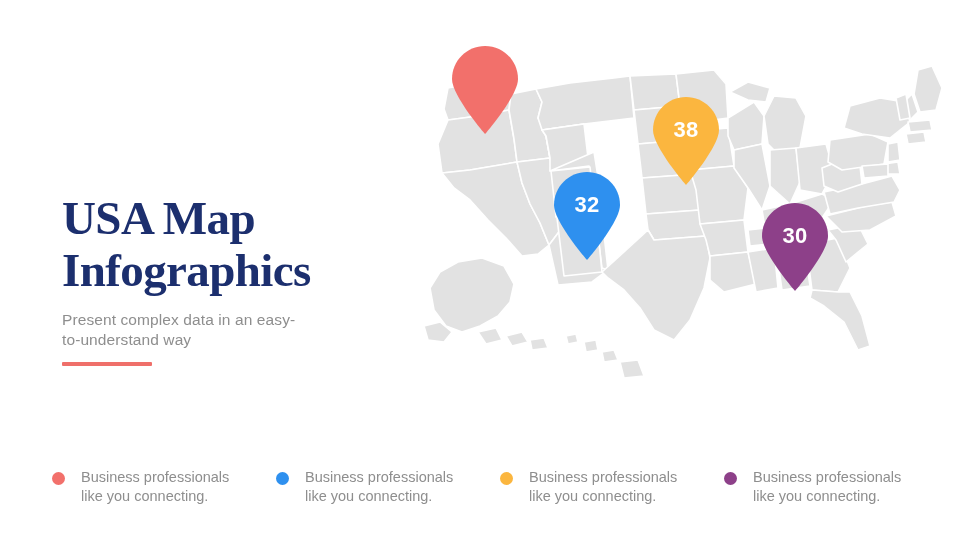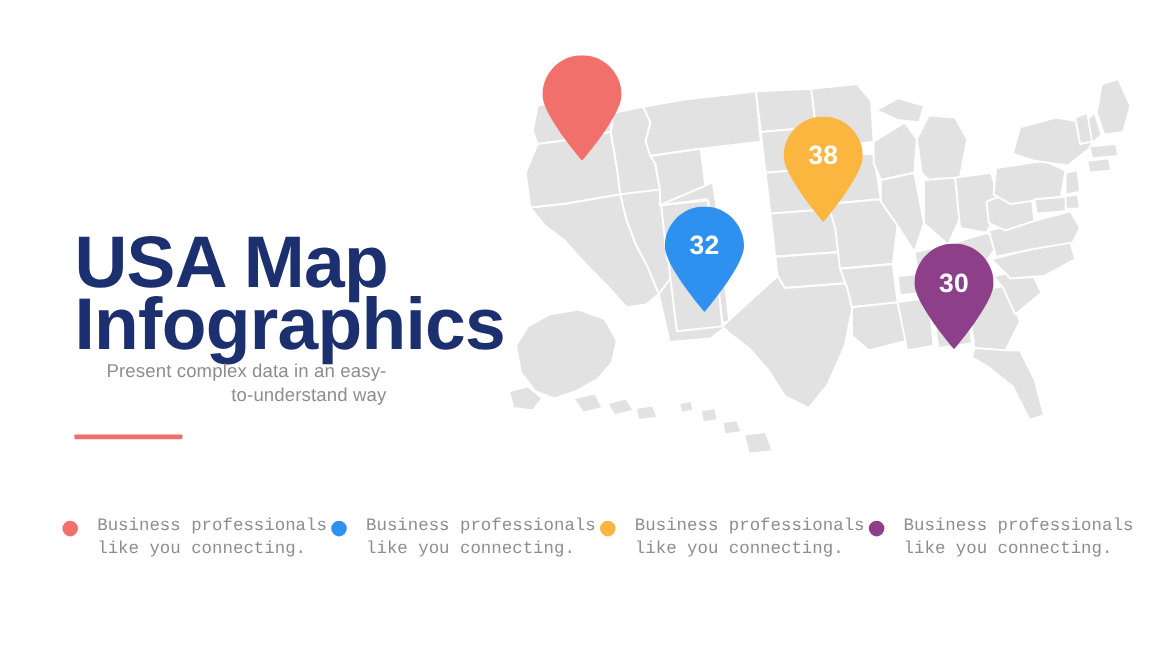--- a/index.html
+++ b/index.html
@@ -23,38 +23,37 @@
   }
 
   
   .left-col {
     position: absolute;
     left: 62px;
     top: 192px;
     width: 330px;
   }
   .title {
-    font-family: Liberation Sans, sans-serif;
-    font-size: 61px;
+    font-family: Liberation Serif, serif;
+    font-size: 47px;
     line-height: 52px;
     font-weight: bold;
     color: #1c2f6e;
     letter-spacing: -0.6px;
     margin: 0;
     white-space: pre-line;
   }
   .subtitle {
-    margin: 4px 0 0 0;
+    margin: 14px 0 0 0;
     font-size: 15.5px;
     line-height: 20px;
     color: #8e8e8e;
     letter-spacing: 0.1px;
     width: 260px;
     white-space: pre-line;
-    text-align: right;
   }
   .underline-rule {
     position: absolute;
     left: 62px;
     top: 362px;
     width: 90px;
     height: 4px;
     background: #ef6f6a;
     border-radius: 1px;
   }
@@ -89,25 +88,24 @@
     font-size: 22px;
     font-weight: bold;
     letter-spacing: 0.2px;
     pointer-events: none;
   }
 
   
   .legend {
     position: absolute;
     left: 52px;
-    top: 430px;
+    top: 468px;
     width: 896px;
     display: flex;
     gap: 0;
-    font-family: Liberation Mono, monospace;
   }
   .legend-item {
     display: flex;
     align-items: flex-start;
     width: 226px;
   }
   .legend-dot {
     width: 13px;
     height: 13px;
     border-radius: 50%;

